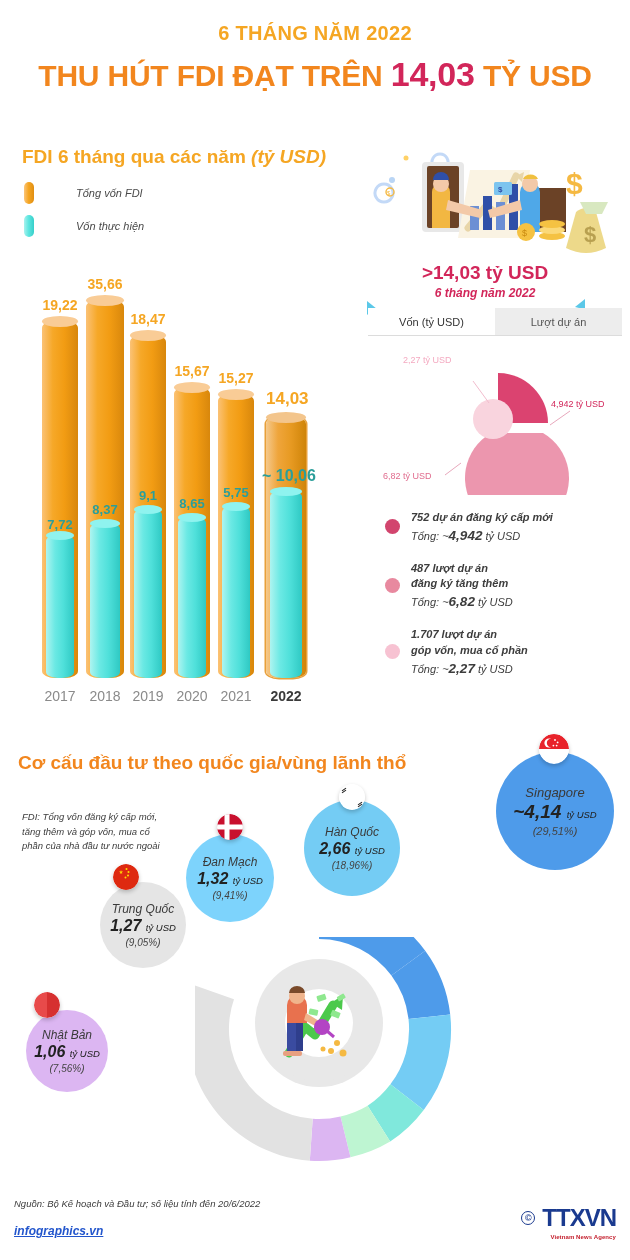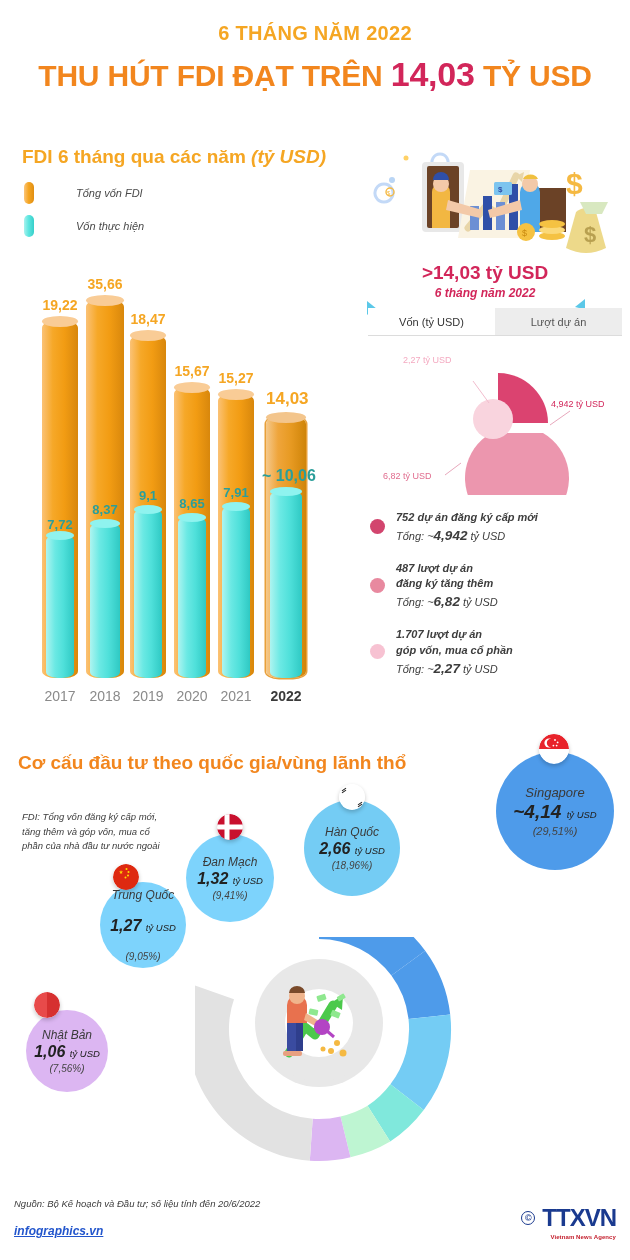--- a/index.html
+++ b/index.html
@@ -105,21 +105,21 @@
   .tab.active { background:#ffffff; font-weight:normal; color:#333; }
   .tab.inactive { background:#EDEDED; color:#555; }
 
   .hand { position:absolute; width:18px; height:22px; }
 
   .pie-wrap { position:absolute; left:5px; top:205px; width:260px; height:150px; }
   .pie-lbl {
     position:absolute; font-size:9px; white-space:nowrap;
   }
 
-  .legend2 { position:absolute; left:10px; top:370px; width:245px; }
+  .legend2 { position:absolute; left:25px; top:370px; width:245px; }
   .l2-row { display:flex; align-items:flex-start; margin-bottom:15px; }
   .l2-dot {
     width:15px; height:15px; border-radius:50%; flex:0 0 15px; margin-right:11px;
   }
   .l2-txt { font-size:11px; color:#3D3D3D; line-height:1.45; font-style:italic; }
   .l2-txt b { font-size:13.5px; font-style:italic; }
   .l2-txt .nm { font-weight:bold; font-style:italic; }
 
   
   .country-sec { position:absolute; left:0; top:722px; width:630px; height:460px; }
@@ -236,21 +236,21 @@
         </div>
         <div class="val-top" style="bottom: 299.014px;">15,67</div>
         <div class="val-mid" style="bottom: 166.643px;">8,65</div>
         <div class="x-label">2020</div>
       </div>
       <div class="bar-group" style="left: 218px; width: 36px; height: 283.586px; bottom: 32px;">
         <div class="bar-outer" style="height: 283.586px;">
           <div class="bar-inner" style="height: 171.6px;"></div>
         </div>
         <div class="val-top" style="bottom: 291.586px;">15,27</div>
-        <div class="val-mid" style="bottom: 177.6px;">7,91</div>
+        <div class="val-mid" style="bottom: 177.6px;">5,75</div>
         <div class="x-label">2021</div>
       </div>
       <div class="bar-group" style="left: 266px; width: 40px; height: 260.557px; bottom: 32px;">
         <div class="bar-outer hl" style="height: 260.557px;">
           <div class="bar-inner" style="height: 186.829px;"></div>
         </div>
         <div class="val-top big" style="bottom: 268.557px;">14,03</div>
         <div class="val-mid big" style="bottom: 192.829px; left: -4px;">~ 10,06</div>
         <div class="x-label cur">2022</div>
       </div>
@@ -395,21 +395,21 @@
     <span class="bub-name">Đan Mạch</span>
     <span class="bub-val"><span>1,32</span> <span class="u">tỷ USD</span></span>
     <span class="bub-pct">(9,41%)</span>
   </div>
   <svg class="flag sm" style="left:217px; top:92px;" viewBox="0 0 26 26">
     <circle cx="13" cy="13" r="13" fill="#C8102E"></circle>
     <rect x="0" y="10.5" width="26" height="5" fill="#fff"></rect>
     <rect x="7.5" y="0" width="5" height="26" fill="#fff"></rect>
   </svg>
 
-  <div class="bubble" id="bub-cn" style="left:100px; top:160px; width:86px; height:86px; background:#7dd3fc;gap:14px;">
+  <div class="bubble" id="bub-cn" style="left:100px; top:160px; width:86px; height:86px; background:#e5e5e5;">
     <span class="bub-name">Trung Quốc</span>
     <span class="bub-val"><span>1,27</span> <span class="u">tỷ USD</span></span>
     <span class="bub-pct">(9,05%)</span>
   </div>
   <svg class="flag sm" style="left:113px; top:142px;" viewBox="0 0 26 26">
     <circle cx="13" cy="13" r="13" fill="#DE2910"></circle>
     <path d="M8 6 l1.3 3.9 l-3.3 -2.4 h4.1 l-3.3 2.4z" fill="#FFDE00"></path>
     <circle cx="13.5" cy="5" r="1" fill="#FFDE00"></circle>
       <circle cx="15.5" cy="8" r="1" fill="#FFDE00"></circle>
     <circle cx="15" cy="11.5" r="1" fill="#FFDE00"></circle>

